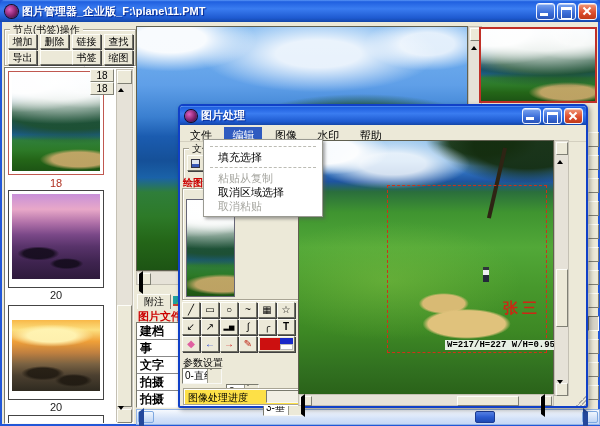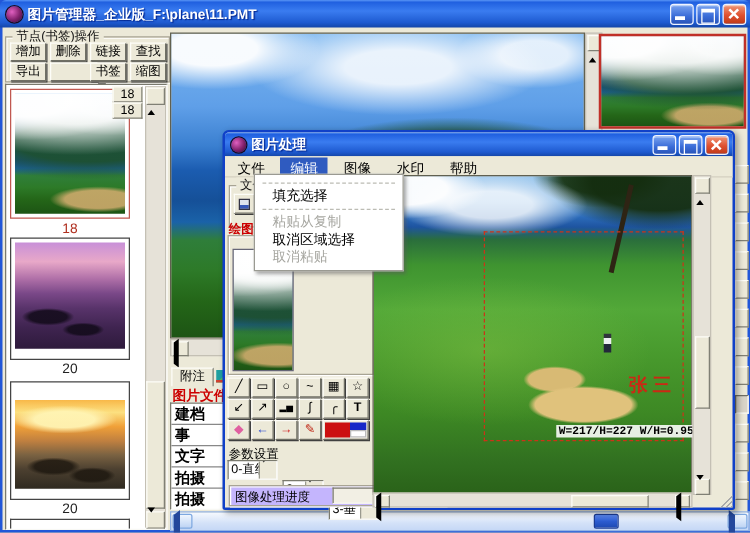--- a/index.html
+++ b/index.html
@@ -255,21 +255,21 @@
     </div>
     <div class="abs ddl" style="left:46px;top:262px;width:33px;height:16px;">
       <span>3</span>
       <span class="db"><i class="tri-dn" style="margin-top:5px;"></i></span>
     </div>
     <div class="abs ddl" style="left:83px;top:262px;width:40px;height:16px;">
       <span>3-垂</span>
       <span class="db"><i class="tri-dn" style="margin-top:5px;"></i></span>
     </div>
 
-    <div class="abs group" style="left:3px;top:282px;width:174px;height:17px;background:#c4b5fd;">
+    <div class="abs group" style="left:3px;top:282px;width:174px;height:17px;background:#fde047;">
       <span class="abs" style="left:4px;top:2px;font-size:10px;">图像处理进度</span>
       <span class="abs sunken" style="left:82px;top:1px;width:62px;height:13px;background:#f2efe4;"></span>
     </div>
 
     <div class="abs ph-golf" style="left:118px;top:34px;width:256px;height:256px;border:1px solid #606050;">
       <div class="abs" style="left:196px;top:6px;width:4px;height:72px;background:#2e2414;transform:rotate(13deg);"></div>
       <div class="abs" style="left:88px;top:44px;width:160px;height:168px;border:1px dashed #cc3318;"></div>
       <div class="abs" style="left:184px;top:126px;width:6px;height:15px;background:linear-gradient(180deg,#30343c 0 22%,#eef0f2 22% 55%,#23283a 55% 100%);"></div>
       <div class="abs" style="left:204px;top:130px;font-size:15px;font-weight:bold;color:#cc2814;letter-spacing:4px;margin-top:28px;">张三</div>
       <div class="abs" style="left:146px;top:199px;padding:0 2px;background:rgba(255,255,255,.88);font-family:'Liberation Mono','DejaVu Sans Mono',monospace;font-size:9px;font-weight:bold;color:#000;white-space:nowrap;">W=217/H=227 W/H=0.956</div>

